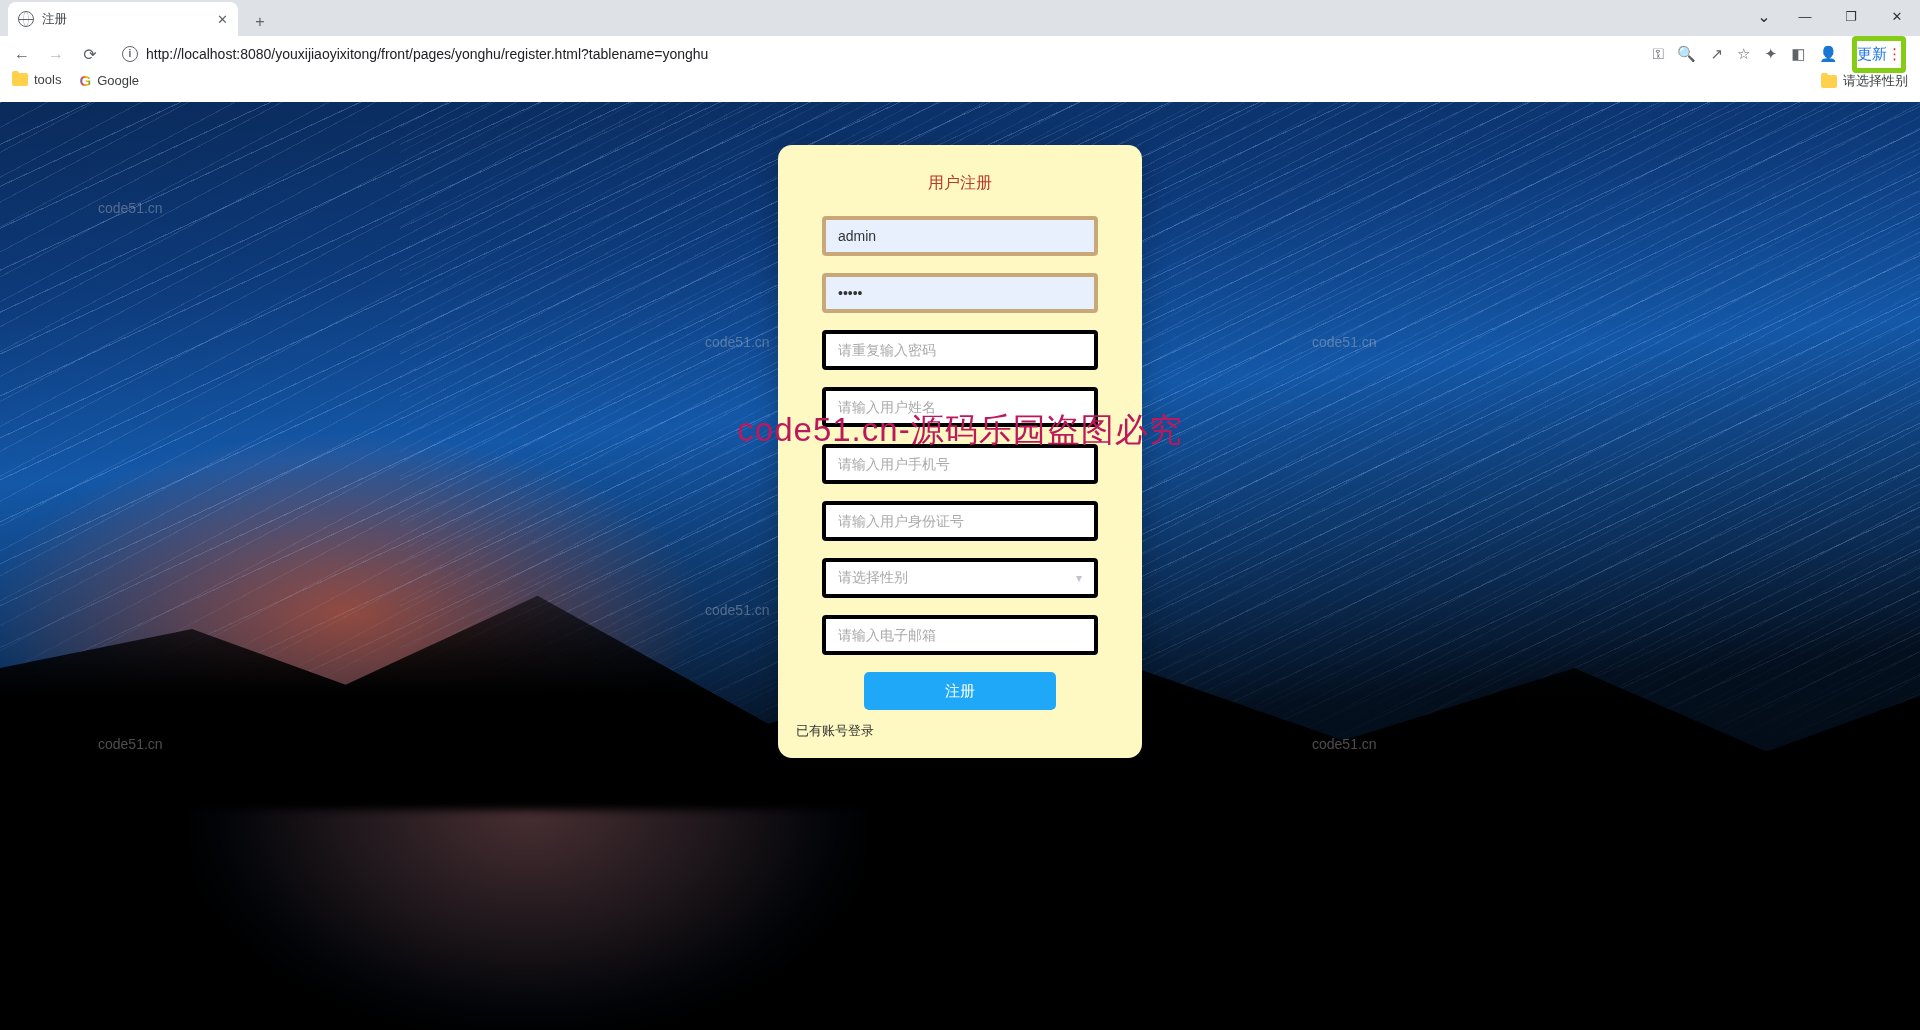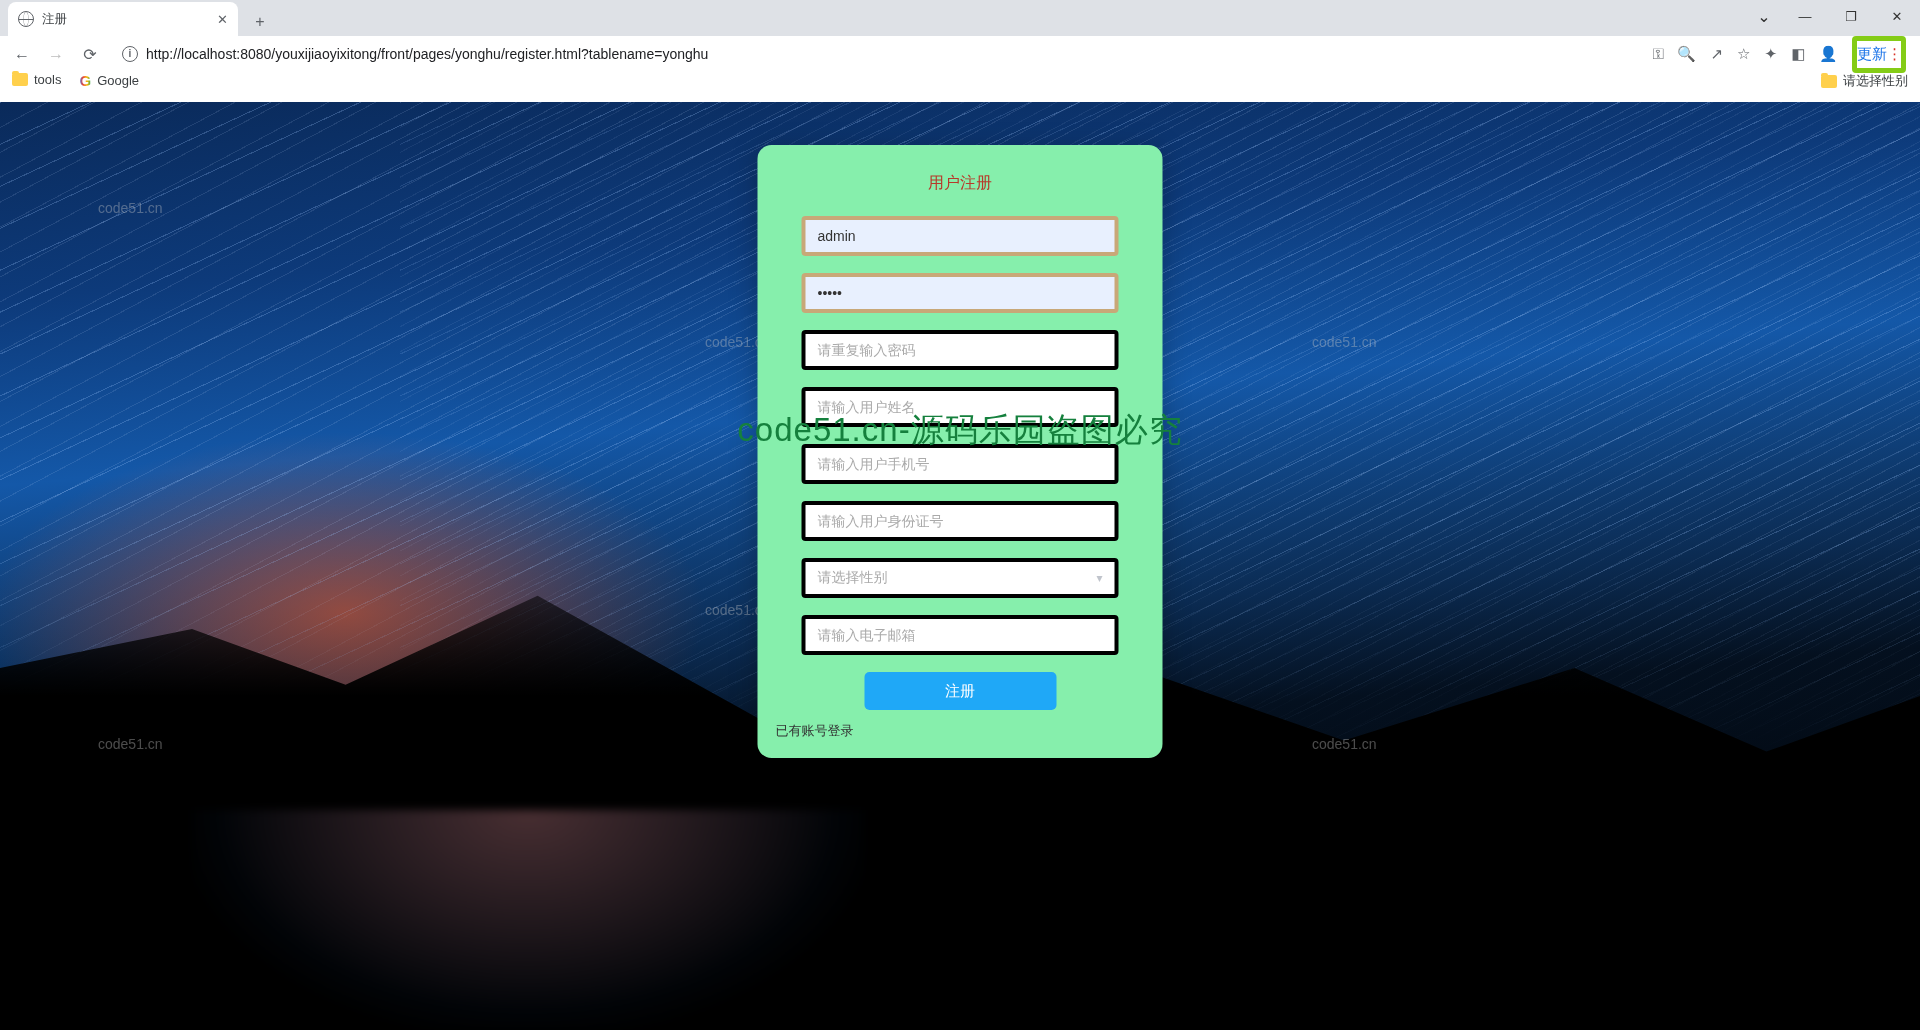--- a/index.html
+++ b/index.html
@@ -50,34 +50,34 @@
       repeating-linear-gradient(152deg, rgba(200,220,255,0.12) 0 1px, transparent 1px 22px);
       mask: linear-gradient(180deg, #000 0%, #000 45%, transparent 70%);
     }
     .bg::after { transform: translateX(400px); opacity: 0.6; }
     .mountain { position: absolute; left: 0; right: 0; bottom: 0; height: 60%; background:
       linear-gradient(180deg, transparent 0%, #000 40%);
       clip-path: polygon(0 35%, 10% 28%, 18% 38%, 28% 22%, 40% 45%, 55% 30%, 70% 48%, 82% 35%, 92% 50%, 100% 40%, 100% 100%, 0 100%);
     }
     .reflection { position: absolute; left: 10%; bottom: 0; width: 35%; height: 220px; background: radial-gradient(ellipse at top, rgba(255,100,40,0.25), transparent 65%), radial-gradient(ellipse at top, rgba(30,80,150,0.35), transparent 75%); filter: blur(4px); }
 
-    .card { position: absolute; left: 50%; top: 43px; transform: translateX(-50%); width: 405px; background: #86efac; border-radius: 14px; padding: 28px 44px 18px; box-shadow: 0 6px 28px rgba(0,0,0,0.25); }
+    .card { position: absolute; left: 50%; top: 43px; transform: translateX(-50%); width: 364px; background: #fef9c3; border-radius: 14px; padding: 28px 44px 18px; box-shadow: 0 6px 28px rgba(0,0,0,0.25); }
     .card h2 { text-align: center; font-size: 16px; font-weight: 500; color: #b73a2a; margin-bottom: 22px; }
     .field { height: 40px; border: 4px solid #000000; border-radius: 4px; margin-bottom: 17px; display: flex; align-items: center; padding: 0 12px; background: #fff; position: relative; }
     .field.autofill { background: #e8f0fe; border-color: #c8a878; }
     .field input { border: none; outline: none; width: 100%; font-size: 14px; background: transparent; color: #333; }
     .field input::placeholder { color: #aaa; }
     .field .chev-down { color: #c0c4cc; font-size: 12px; }
     .field .ph { color: #aaa; font-size: 14px; flex: 1; }
     .submit { display: block; margin: 4px auto 12px; width: 192px; height: 38px; background: #1fa8f7; color: #fff; border: none; border-radius: 5px; font-size: 15px; cursor: pointer; }
     .login-link { font-size: 13px; color: #333; cursor: pointer; margin-left: -26px; }
 
     
     .wm { position: absolute; color: rgba(200,200,200,0.38); font-size: 14px; pointer-events: none; font-family: Arial; }
-    .wm-big { position: absolute; left: 50%; top: 306px; transform: translateX(-50%); color: #15803d; font-size: 33px; font-weight: 500; white-space: nowrap; pointer-events: none; z-index: 20; letter-spacing: 1px; }
+    .wm-big { position: absolute; left: 50%; top: 306px; transform: translateX(-50%); color: #be185d; font-size: 33px; font-weight: 500; white-space: nowrap; pointer-events: none; z-index: 20; letter-spacing: 1px; }
   </style>
 </head>
 <body>
 
 <div class="browser-chrome">
   <div class="tab-bar">
     <div class="tab">
       <span class="globe"></span>
       <span class="title">注册</span>
       <span class="x">✕</span>

